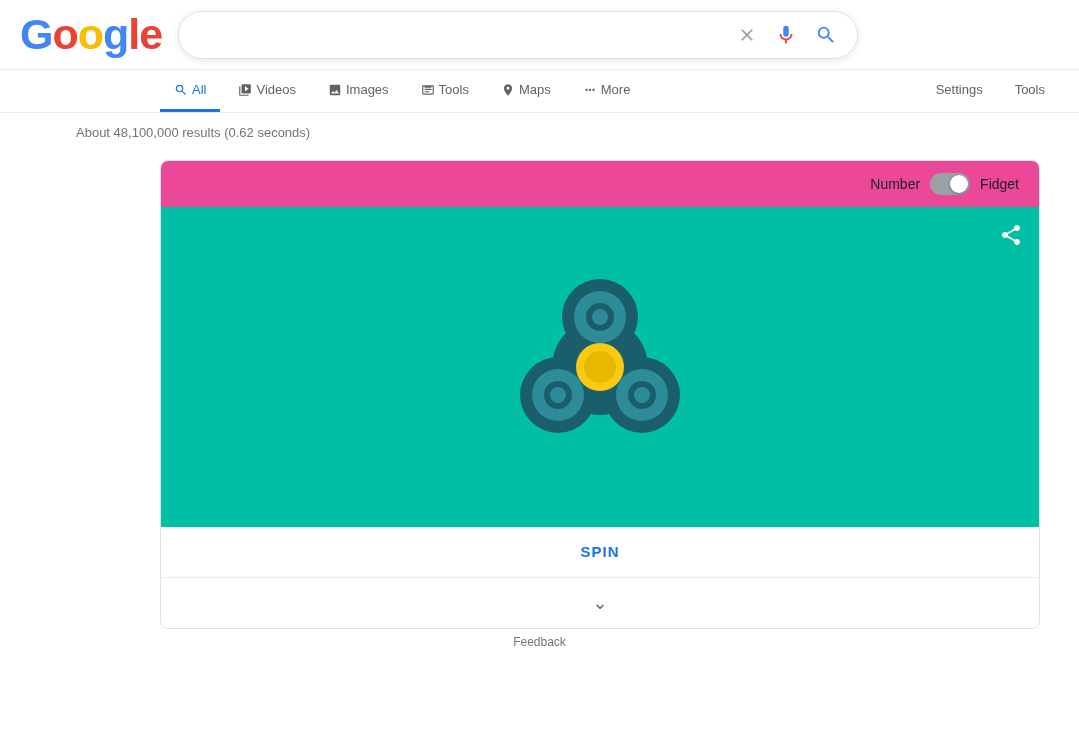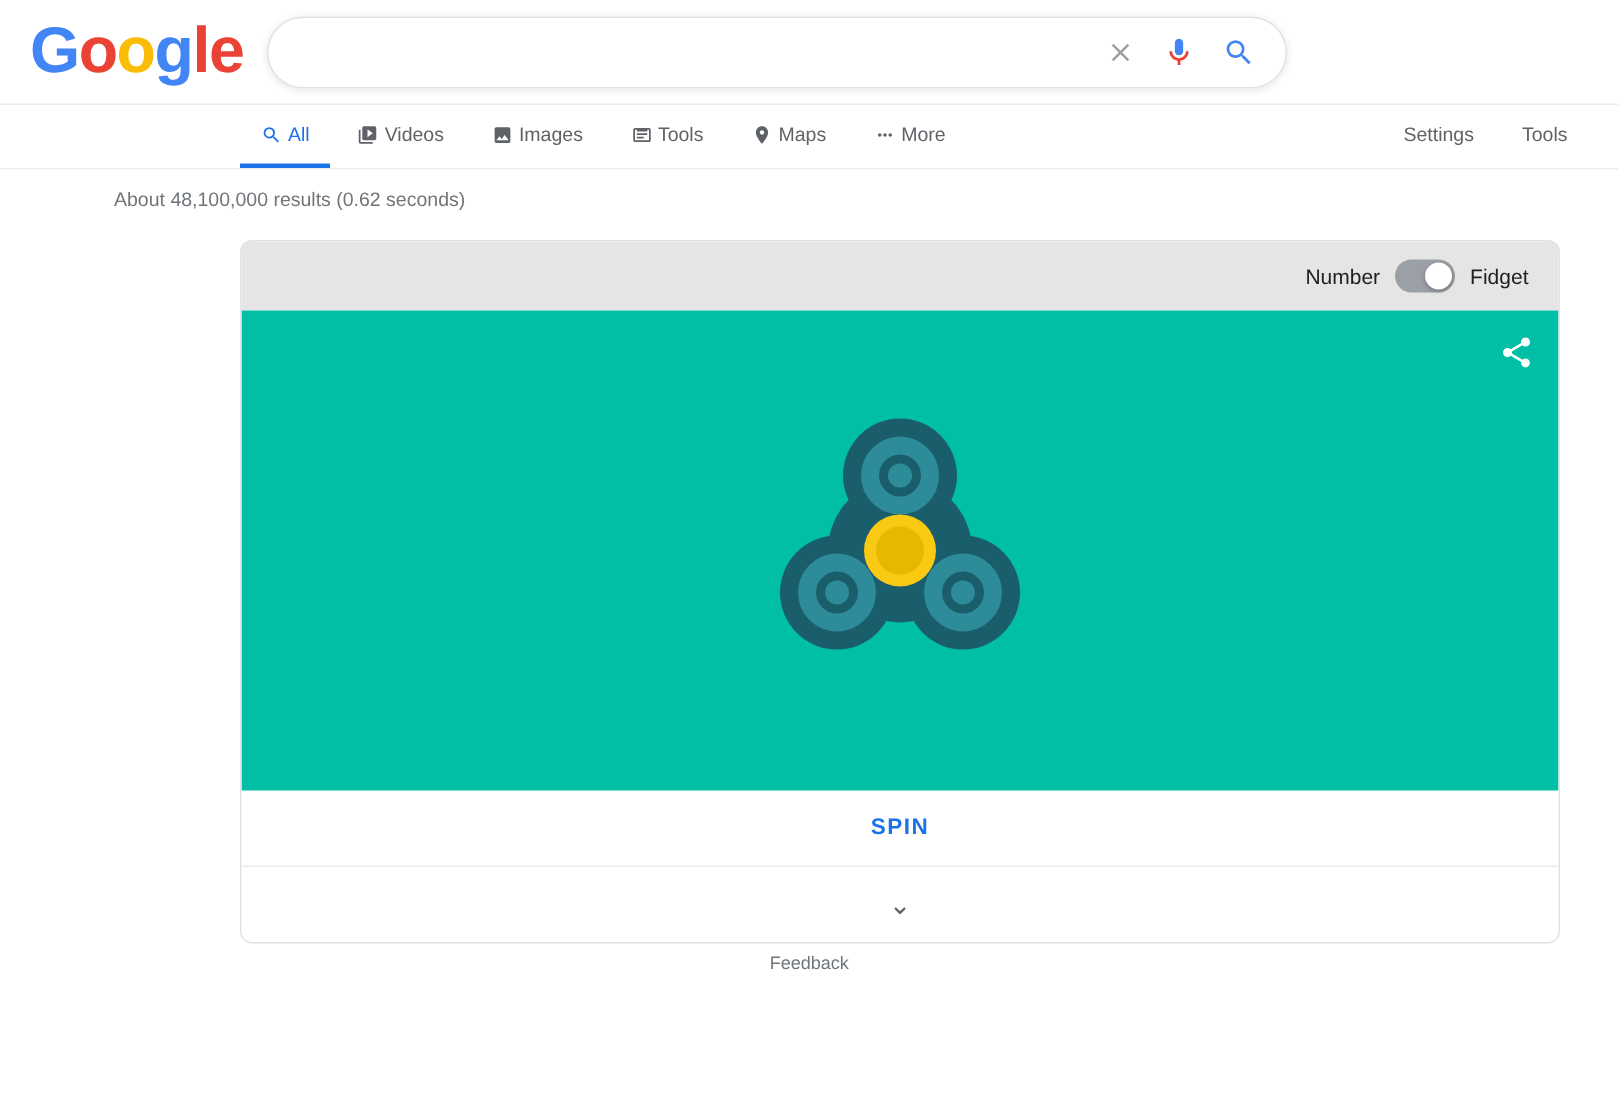--- a/index.html
+++ b/index.html
@@ -116,21 +116,21 @@
       border-radius: 8px;
       overflow: hidden;
     }
 
     .widget-toggle-bar {
       display: flex;
       align-items: center;
       justify-content: flex-end;
       padding: 12px 20px;
       gap: 10px;
-      background: #e5e5e5;
+      background: #ec4899;
     }
 
     .toggle-label {
       font-size: 14px;
       color: #202124;
     }
 
     
     .toggle-switch {
       width: 40px;

